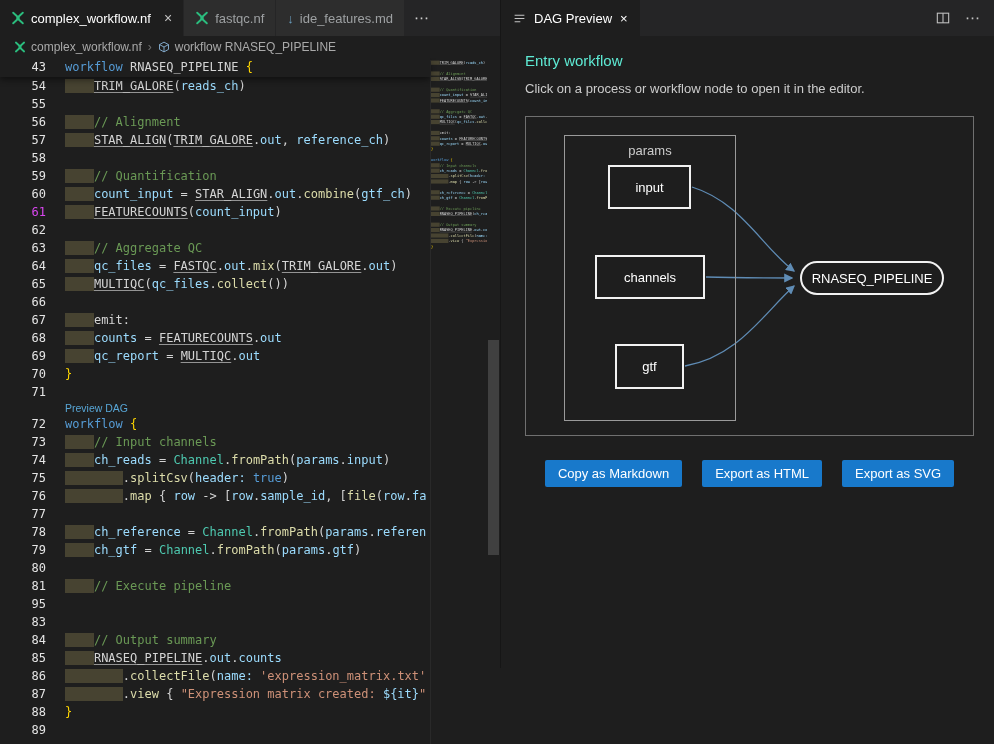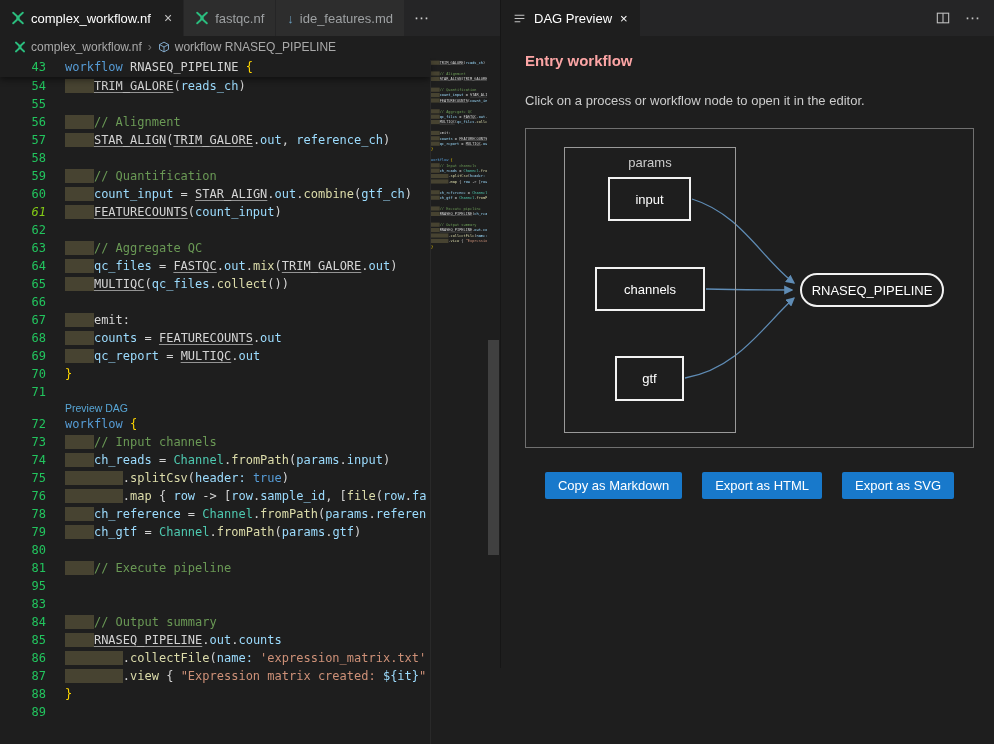--- a/index.html
+++ b/index.html
@@ -24,22 +24,22 @@
   .crumb { display: flex; align-items: center; gap: 5px; cursor: pointer; }
   .crumb-sep { color: #6e6e6e; font-size: 12px; }
 
   
   .left-group { position: absolute; left: 0; top: 0; width: 500px; height: 528px; background: #1e1e1e; }
   .editor { position: absolute; top: 58px; left: 0; width: 500px; height: 686px; background: #1e1e1e; overflow: hidden; }
   .sticky { position: absolute; top: 0; left: 0; width: 430px; height: 19px; background: #1e1e1e;
             box-shadow: 0 3px 6px rgba(0,0,0,0.45); z-index: 5; }
   .code-rows { position: absolute; top: 19px; left: 0; width: 430px; z-index: 1; }
   .code-row { display: flex; height: 18px; font: 12px/18px "DejaVu Sans Mono", monospace; white-space: pre; }
-  .ln { flex: 0 0 46px; text-align: right; color: #22c55e; margin-right: 19px; }
-  .ln.active { color: #84cc16; font-style: italic; }
+  .ln { flex: 0 0 46px; text-align: right; color: #e5e5e5; margin-right: 19px; }
+  .ln.active { color: #d946ef; }
   .code-text { white-space: pre; overflow: hidden; }
   .lens-row { height: 14px; font: 10.5px/14px "Liberation Sans", sans-serif; color: #58a6d6; padding-left: 65px; cursor: pointer; }
 
   .tk-kw { color: #569cd6; }
   .tk-cm { color: #6a9955; }
   .tk-str { color: #ce9178; }
   .tk-var { color: #9cdcfe; }
   .tk-meth { color: #dcdcaa; }
   .tk-type { color: #4ec9b0; }
   .tk-pl { color: #d4d4d4; }
@@ -55,21 +55,21 @@
   .minimap-content .code-row { height: 18px; }
   .scrollbar { position: absolute; top: 0; right: 0; width: 13px; height: 686px; z-index: 6; }
   .scroll-thumb { position: absolute; top: 282px; left: 1px; width: 11px; height: 215px; background: rgba(121,121,121,0.38); }
 
   
   .right-group { position: absolute; left: 500px; top: 0; width: 494px; height: 668px; background: #1e1e1e; border-left: 1px solid #161616; }
   .panel-tab { display: flex; align-items: center; gap: 8px; padding: 0 12px; background: #1e1e1e; color: #ffffff; font-size: 13px; cursor: pointer; }
   .panel-actions { margin-left: auto; display: flex; align-items: center; gap: 15px; padding-right: 13px; color: #c5c5c5; }
   .panel-actions .more { font-size: 15px; letter-spacing: 1px; cursor: pointer; }
   .panel-content { padding: 16px 0 0 24px; }
-  .panel-heading { font-size: 15px; font-weight: bold; color: #fca5a5; margin-bottom: 24px; }
+  .panel-heading { font-size: 15px; font-weight: normal; color: #5eead4; margin-bottom: 12px; }
   .panel-desc { font-size: 13px; color: #cccccc; margin-bottom: 20px; }
 
   
   .dag { position: relative; width: 449px; height: 320px; border: 1px solid #707070; background: #1e1e1e; }
   .dag-edges { position: absolute; left: 0; top: 0; }
   .dag-edges path.edge { stroke: var(--edge, #5f8cb5); stroke-width: 1.3; fill: none; }
   .dag-edges marker path { fill: var(--edge, #5f8cb5); }
   .cluster { position: absolute; left: 38px; top: 18px; width: 172px; height: 286px; border: 1px solid #9a9a9a; }
   .cluster-label { position: absolute; top: 7px; left: 0; width: 100%; text-align: center; color: #cccccc; font-size: 13px; }
   .node { position: absolute; border: 2px solid #f2f2f2; background: #1e1e1e; color: #ffffff;
@@ -161,20 +161,21 @@
           <div class="code-row"><span class="ln">68</span><span class="code-text"><span class="tk-ind">    </span><span class="tk-var">counts</span><span class="tk-pl"> = </span><span class="tk-proc">FEATURECOUNTS</span><span class="tk-pl">.</span><span class="tk-var">out</span></span></div>
           <div class="code-row"><span class="ln">69</span><span class="code-text"><span class="tk-ind">    </span><span class="tk-var">qc_report</span><span class="tk-pl"> = </span><span class="tk-proc">MULTIQC</span><span class="tk-pl">.</span><span class="tk-var">out</span></span></div>
           <div class="code-row"><span class="ln">70</span><span class="code-text"><span class="tk-br">}</span></span></div>
           <div class="code-row"><span class="ln">71</span><span class="code-text"></span></div>
           <div class="lens-row">Preview DAG</div>
           <div class="code-row"><span class="ln">72</span><span class="code-text"><span class="tk-kw">workflow </span><span class="tk-br">{</span></span></div>
           <div class="code-row"><span class="ln">73</span><span class="code-text"><span class="tk-ind">    </span><span class="tk-cm">// Input channels</span></span></div>
           <div class="code-row"><span class="ln">74</span><span class="code-text"><span class="tk-ind">    </span><span class="tk-var">ch_reads</span><span class="tk-pl"> = </span><span class="tk-type">Channel</span><span class="tk-pl">.</span><span class="tk-meth">fromPath</span><span class="tk-pl">(</span><span class="tk-var">params</span><span class="tk-pl">.</span><span class="tk-var">input</span><span class="tk-pl">)</span></span></div>
           <div class="code-row"><span class="ln">75</span><span class="code-text"><span class="tk-ind">        </span><span class="tk-pl">.</span><span class="tk-meth">splitCsv</span><span class="tk-pl">(</span><span class="tk-var">header:</span><span class="tk-pl"> </span><span class="tk-kw">true</span><span class="tk-pl">)</span></span></div>
           <div class="code-row"><span class="ln">76</span><span class="code-text"><span class="tk-ind">        </span><span class="tk-pl">.</span><span class="tk-meth">map</span><span class="tk-pl"> { </span><span class="tk-var">row</span><span class="tk-pl"> -&gt; [</span><span class="tk-var">row</span><span class="tk-pl">.</span><span class="tk-var">sample_id</span><span class="tk-pl">, [</span><span class="tk-meth">file</span><span class="tk-pl">(</span><span class="tk-var">row</span><span class="tk-pl">.</span><span class="tk-var">fa</span></span></div>
+          <div class="code-row"><span class="ln">77</span><span class="code-text"></span></div>
           <div class="code-row"><span class="ln">78</span><span class="code-text"><span class="tk-ind">    </span><span class="tk-var">ch_reference</span><span class="tk-pl"> = </span><span class="tk-type">Channel</span><span class="tk-pl">.</span><span class="tk-meth">fromPath</span><span class="tk-pl">(</span><span class="tk-var">params</span><span class="tk-pl">.</span><span class="tk-var">referen</span></span></div>
           <div class="code-row"><span class="ln">79</span><span class="code-text"><span class="tk-ind">    </span><span class="tk-var">ch_gtf</span><span class="tk-pl"> = </span><span class="tk-type">Channel</span><span class="tk-pl">.</span><span class="tk-meth">fromPath</span><span class="tk-pl">(</span><span class="tk-var">params</span><span class="tk-pl">.</span><span class="tk-var">gtf</span><span class="tk-pl">)</span></span></div>
           <div class="code-row"><span class="ln">80</span><span class="code-text"></span></div>
           <div class="code-row"><span class="ln">81</span><span class="code-text"><span class="tk-ind">    </span><span class="tk-cm">// Execute pipeline</span></span></div>
           <div class="code-row"><span class="ln">95</span></div>
           <div class="code-row"><span class="ln">83</span><span class="code-text"></span></div>
           <div class="code-row"><span class="ln">84</span><span class="code-text"><span class="tk-ind">    </span><span class="tk-cm">// Output summary</span></span></div>
           <div class="code-row"><span class="ln">85</span><span class="code-text"><span class="tk-ind">    </span><span class="tk-proc">RNASEQ_PIPELINE</span><span class="tk-pl">.</span><span class="tk-var">out</span><span class="tk-pl">.</span><span class="tk-var">counts</span></span></div>
           <div class="code-row"><span class="ln">86</span><span class="code-text"><span class="tk-ind">        </span><span class="tk-pl">.</span><span class="tk-meth">collectFile</span><span class="tk-pl">(</span><span class="tk-var">name:</span><span class="tk-pl"> </span><span class="tk-str">'expression_matrix.txt'</span></span></div>
           <div class="code-row"><span class="ln">87</span><span class="code-text"><span class="tk-ind">        </span><span class="tk-pl">.</span><span class="tk-meth">view</span><span class="tk-pl"> { </span><span class="tk-str">"Expression matrix created: </span><span class="tk-interp">${it}</span><span class="tk-str">"</span></span></div>

